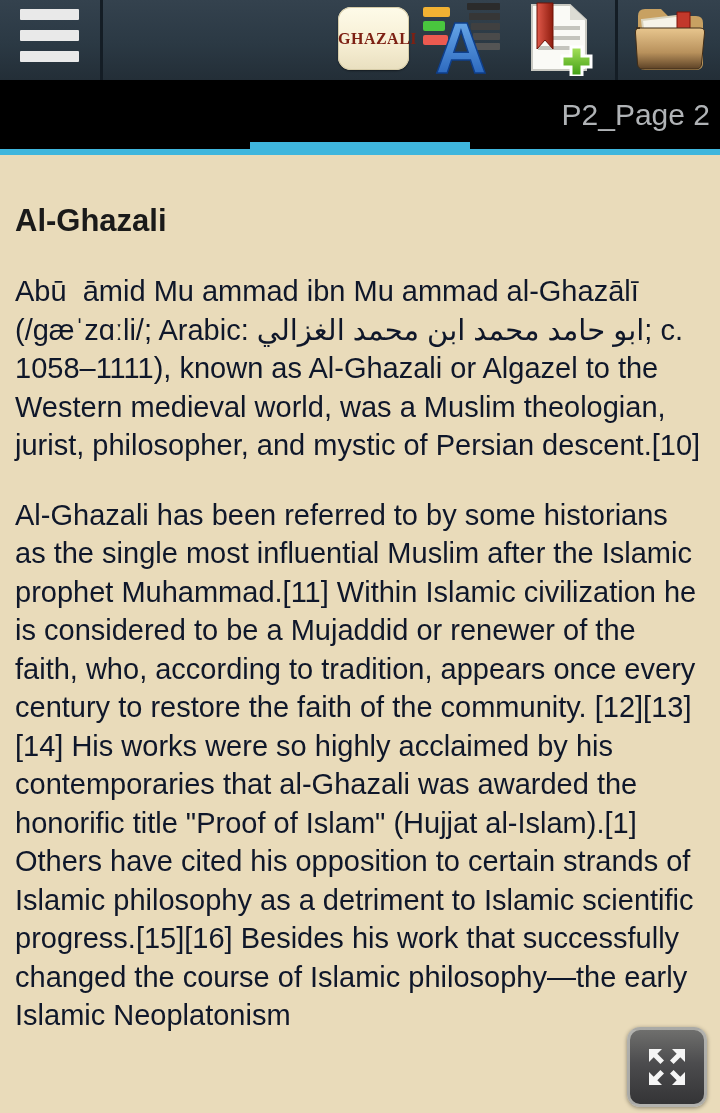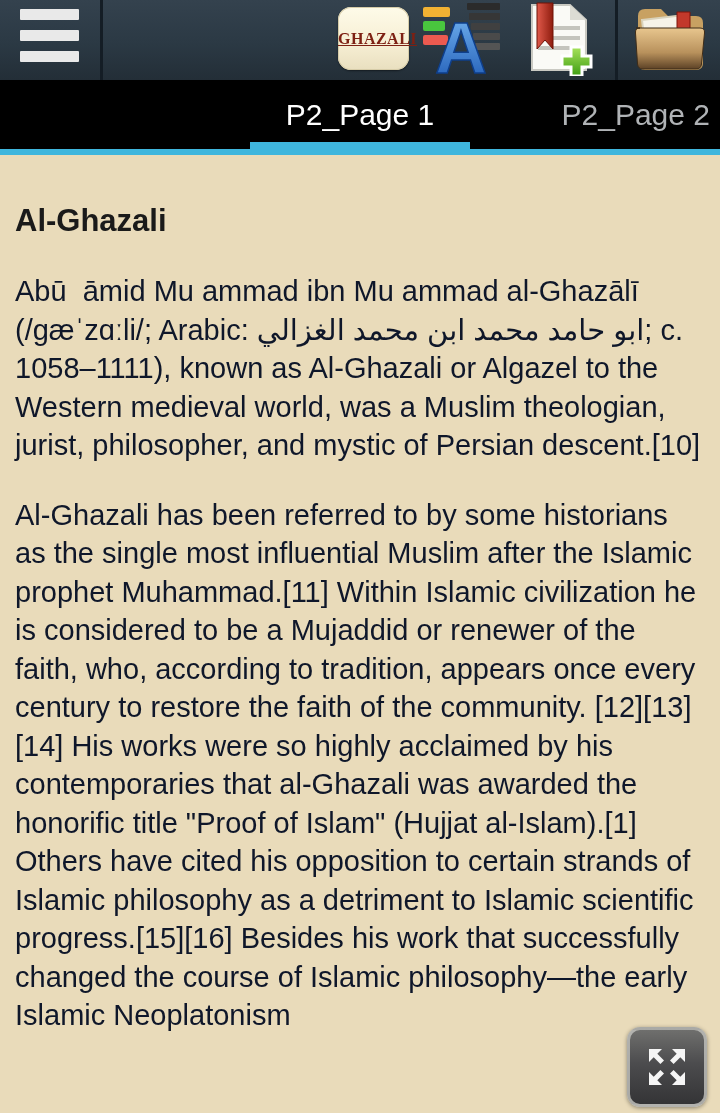--- a/index.html
+++ b/index.html
@@ -20,21 +20,21 @@
   .menu-button .bar{
     display:block;width:59px;height:11px;margin:0 auto 10px auto;
     background:#e9e9e9;border-radius:1px;
   }
   .menu-button .bar:first-child{margin-top:1px;}
   .toolbar-divider{
     position:absolute;top:0;width:3px;height:80px;background:#141d25;
   }
   .div1{left:100px;} .div2{left:615px;}
   .tool-icon{
-    position:absolute;background:transparent;border:none;padding:0;cursor:pointer;text-decoration:underline;
+    position:absolute;background:transparent;border:none;padding:0;cursor:pointer;
   }
   .ghazali-btn{
     left:338px;top:7px;width:71px;height:63px;border-radius:13px;
     background:linear-gradient(180deg,#fefbe9 0%,#f6eed3 60%,#e9dfbf 100%);
     box-shadow:inset 0 0 0 1px #d6cca8, 0 1px 2px rgba(0,0,0,.45);
     color:#7d2013;
     font-family:"Liberation Serif",serif;font-weight:bold;font-size:16px;
     letter-spacing:.5px;line-height:63px;text-align:center;
   }
   .font-btn{left:422px;top:2px;width:78px;height:73px;}
@@ -152,23 +152,20 @@
       </defs>
       <path d="M6 12 q0 -7 7 -7 h16 l7 7 h28 q7 0 7 7 v40 q0 7 -7 7 h-51 q-7 0 -7 -7 z" fill="#c8a162"></path>
       <path d="M10 16 l42 -5 5 44 -42 5 z" fill="#f6f3e9" stroke="#d9d2bb" stroke-width="2"></path>
       <path d="M45 8 h13 v27 l-6.5 -8 -6.5 8 z" fill="#c2392b" stroke="#7e150a" stroke-width="1"></path>
       <path d="M4 24 h64 q5 0 4.5 5 l-3 31 q-0.5 5 -5.5 5 h-53 q-5 0 -5.5 -5 l-2 -31 q-0.5 -5 4.5 -5 z" fill="url(#gFold)" stroke="#3e2c18" stroke-width="1"></path>
     </svg>
   </button>
 </header>
 
 <nav class="tabstrip">
-  <button class="tab tab-active">
-    <span>P2_Page 1</span>
-  </button>
   <div class="tab-underline"></div>
   <button class="tab tab-inactive">
     <span>P2_Page 2</span>
   </button>
   <div class="accent-line"></div>
 </nav>
 
 <main class="content">
   <h1>Al-Ghazali</h1>
   <p>Abū &nbsp;āmid Mu&nbsp;ammad ibn Mu&nbsp;ammad al-Ghazālī (/gæˈzɑːli/; Arabic: ابو حامد محمد ابن محمد الغزالي; c. 1058–1111), known as Al-Ghazali or Algazel to the Western medieval world, was a Muslim theologian, jurist, philosopher, and mystic of Persian descent.[10]</p>

